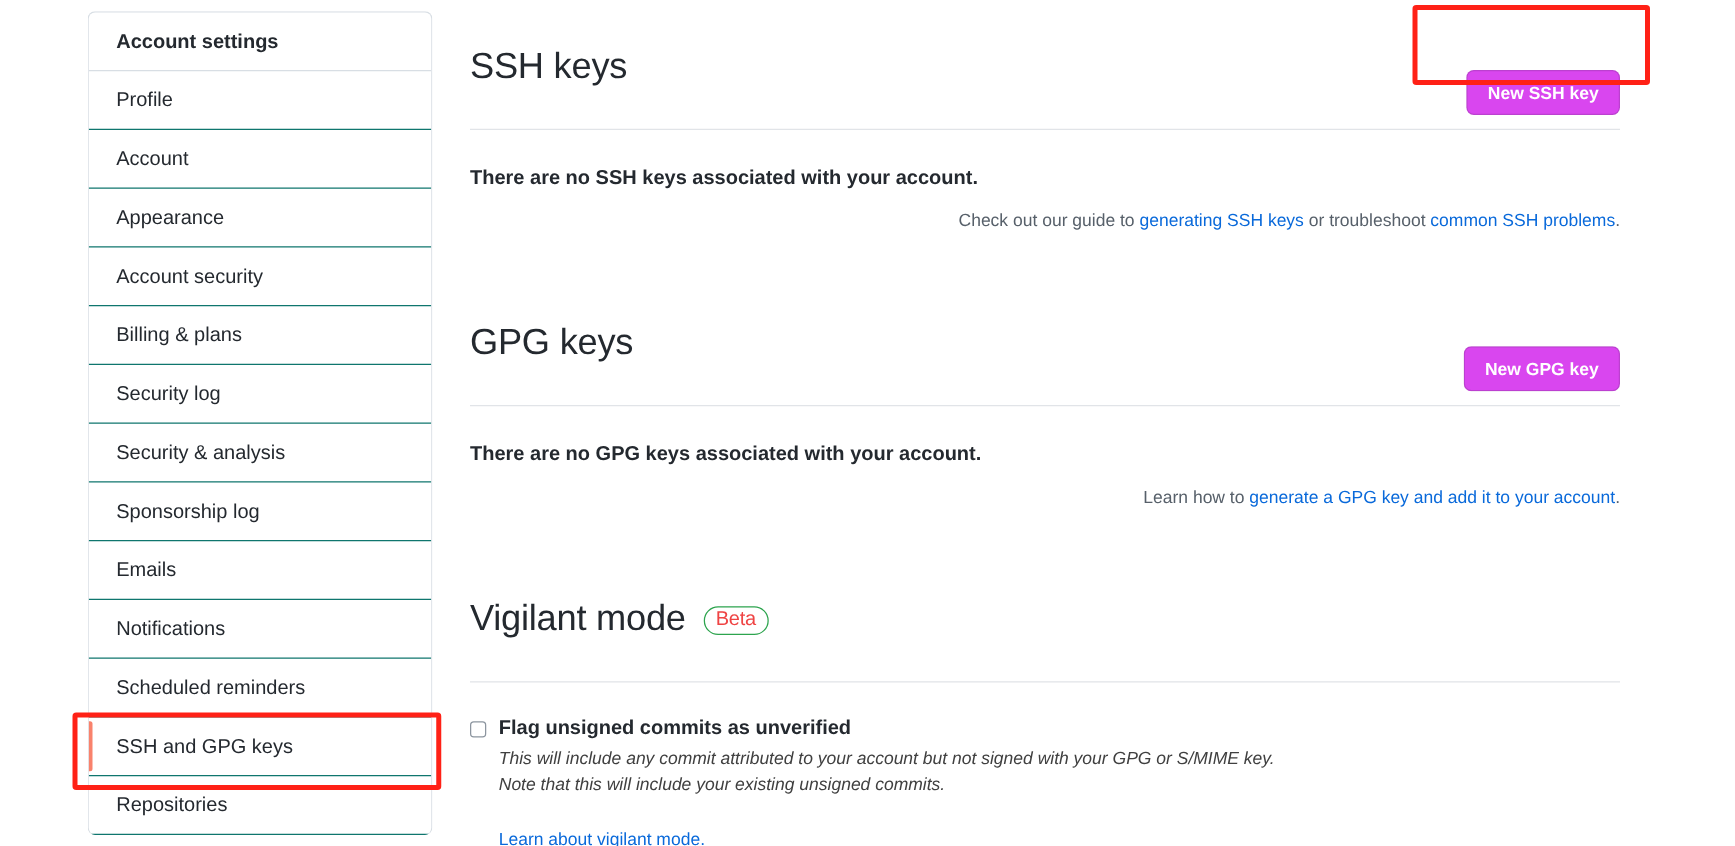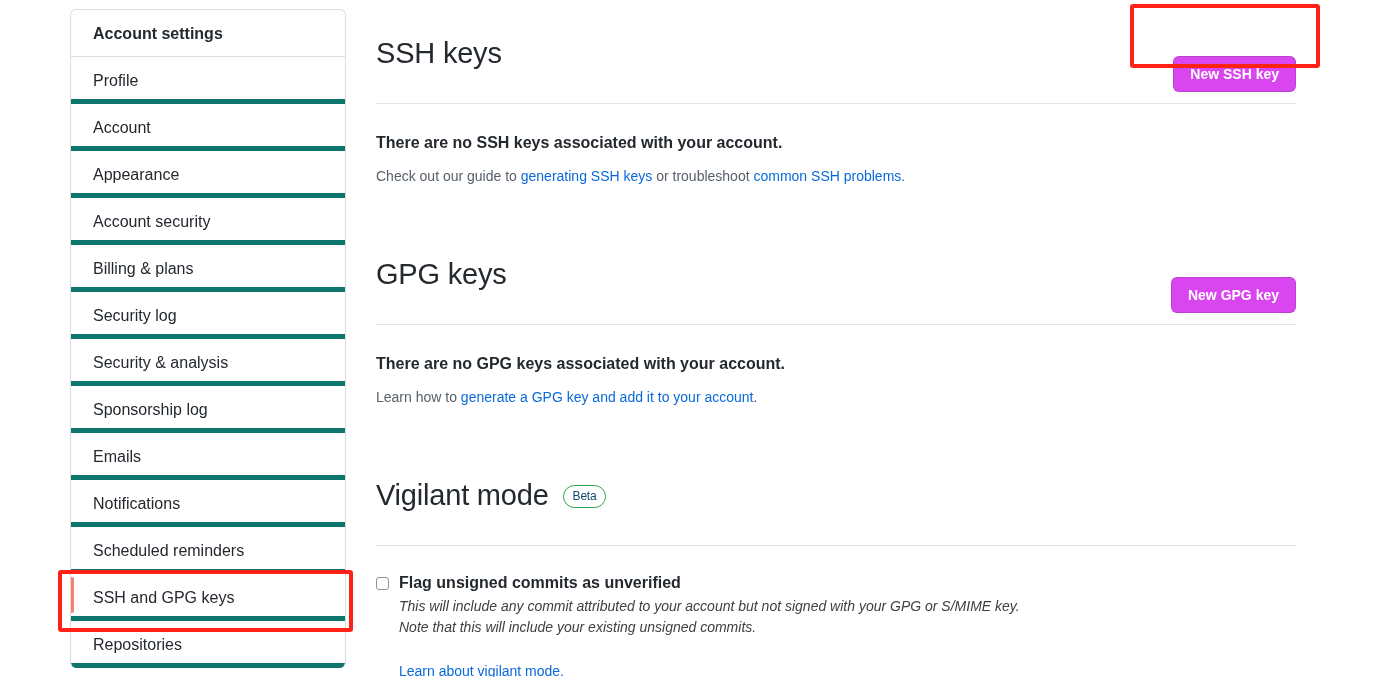--- a/index.html
+++ b/index.html
@@ -46,21 +46,21 @@
     box-sizing: border-box;
   }
   .sidebar-item {
     position: relative;
     height: 47px;
     line-height: 47px;
     padding: 0 0 0 22px;
     font-size: 16px;
     font-weight: normal;
     color: #24292f;
-    border-bottom: 5px solid #0f766e;
+    border-bottom: 1px solid #0f766e;
     box-sizing: border-box;
     cursor: pointer;
     white-space: nowrap;
   }
   .sidebar-item.active {
     font-weight: normal;
   }
   .sidebar-item.active::before {
     content: "";
     position: absolute;
@@ -118,32 +118,33 @@
   .body-text {
     font-size: 16px;
     color: #24292f;
     line-height: 1.5;
     font-weight: bold;
   }
   .sub-text {
     font-size: 14px;
     color: #57606a;
     line-height: 1.5;
+    text-align: right;
   }
   a.lnk {
     color: #0969da;
     text-decoration: none;
     cursor: pointer;
   }
 
   .beta-badge {
     display: inline-block;
-    font-size: 12px;
-    font-weight: normal;
-    color: #0c4a6e;
+    font-size: 16px;
+    font-weight: normal;
+    color: #ef4444;
     border: 1px solid #2da44e;
     border-radius: 20px;
     padding: 2px 9px 3px;
     line-height: 16px;
     vertical-align: middle;
     font-family: "Liberation Sans", sans-serif;
   }
 
   
   .check-row {

